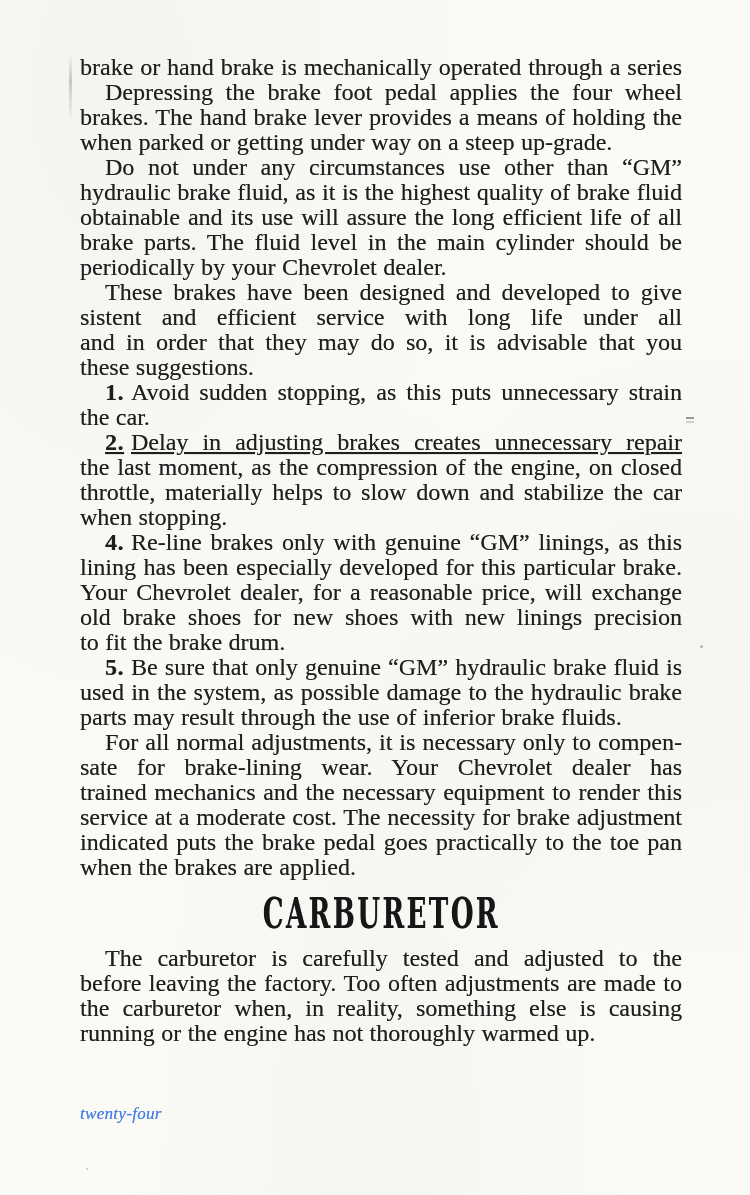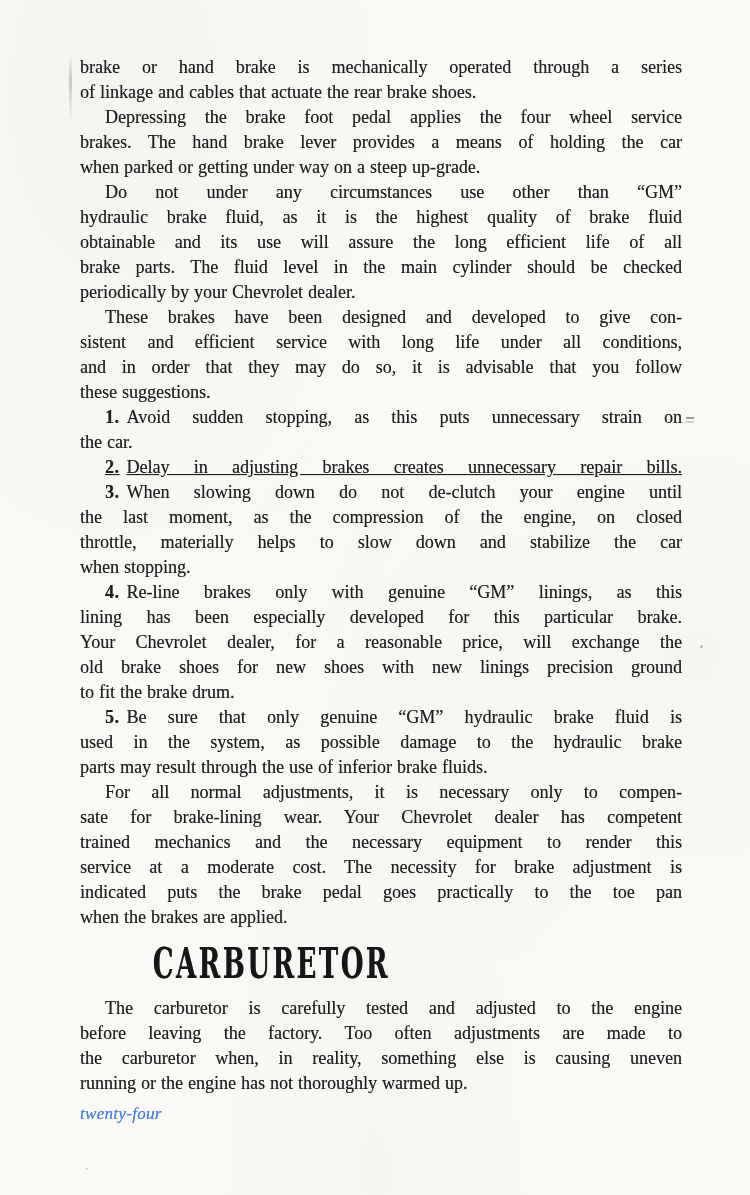--- a/index.html
+++ b/index.html
@@ -18,21 +18,21 @@
 
   .text-flow {
     position: absolute;
     left: 80px; top: 55px;
     width: 602px;
   }
 
   .para { margin: 0; }
 
   .line {
-    font-size: 18px;
+    font-size: 24px;
     line-height: 25px;
     height: 25px;
     word-spacing: 0.5px;
     white-space: nowrap;
     text-align: justify;
     text-align-last: justify;
     text-shadow: 0.2px 0.2px 0.45px rgba(25,25,25,0.55);
   }
   
   .line { white-space: normal; overflow: hidden; }
@@ -43,21 +43,21 @@
   .num {
     font-weight: bold;
     padding-right: 7px;
     letter-spacing: 0.5px;
   }
 
   .heading {
     height: 44px;
     line-height: 44px;
     margin: 12px 0 10px 0;
-    text-align: left;
+    text-align: center;
   }
   .heading-inner {
     display: inline-block;
     transform: scaleX(0.62);
     transform-origin: 50% 50%;
     font-family: "DejaVu Serif", serif;
     font-weight: bold;
     font-size: 42px;
     letter-spacing: 4px;
     color: #161616;
@@ -103,21 +103,20 @@
     border-radius: 50%;
     background: rgba(80,80,80,0.3);
   }
 </style>
 </head>
 <body>
 
 <div class="text-flow">
     <div class="para">
       <div class="line">brake or hand brake is mechanically operated through a series</div>
-      <div class="line last">of linkage and cables that actuate the rear brake shoes.</div>
     </div>
     <div class="para">
       <div class="line indent">Depressing the brake foot pedal applies the four wheel service</div>
       <div class="line">brakes. The hand brake lever provides a means of holding the car</div>
       <div class="line last">when parked or getting under way on a steep up-grade.</div>
     </div>
     <div class="para">
       <div class="line indent">Do not under any circumstances use other than “GM”</div>
       <div class="line">hydraulic brake fluid, as it is the highest quality of brake fluid</div>
       <div class="line">obtainable and its use will assure the long efficient life of all</div>
@@ -131,21 +130,20 @@
       <div class="line last">these suggestions.</div>
     </div>
     <div class="para">
       <div class="line indent"><span class="num">1.</span>Avoid sudden stopping, as this puts unnecessary strain on</div>
       <div class="line last">the car.</div>
     </div>
     <div class="para">
       <div class="line last fw indent"><span class="num">2.</span>Delay in adjusting brakes creates unnecessary repair bills.</div>
     </div>
     <div class="para">
-      <div class="line indent"><span class="num">3.</span>When slowing down do not de-clutch your engine until</div>
       <div class="line">the last moment, as the compression of the engine, on closed</div>
       <div class="line">throttle, materially helps to slow down and stabilize the car</div>
       <div class="line last">when stopping.</div>
     </div>
     <div class="para">
       <div class="line indent"><span class="num">4.</span>Re-line brakes only with genuine “GM” linings, as this</div>
       <div class="line">lining has been especially developed for this particular brake.</div>
       <div class="line">Your Chevrolet dealer, for a reasonable price, will exchange the</div>
       <div class="line">old brake shoes for new shoes with new linings precision ground</div>
       <div class="line last">to fit the brake drum.</div>

